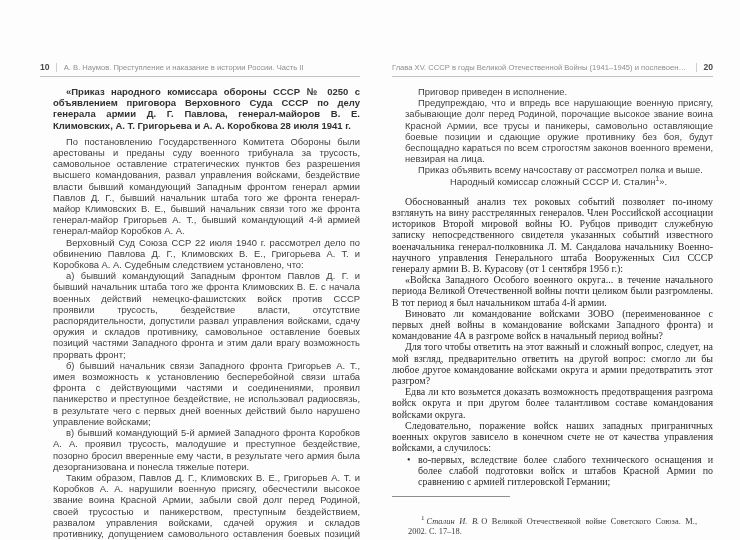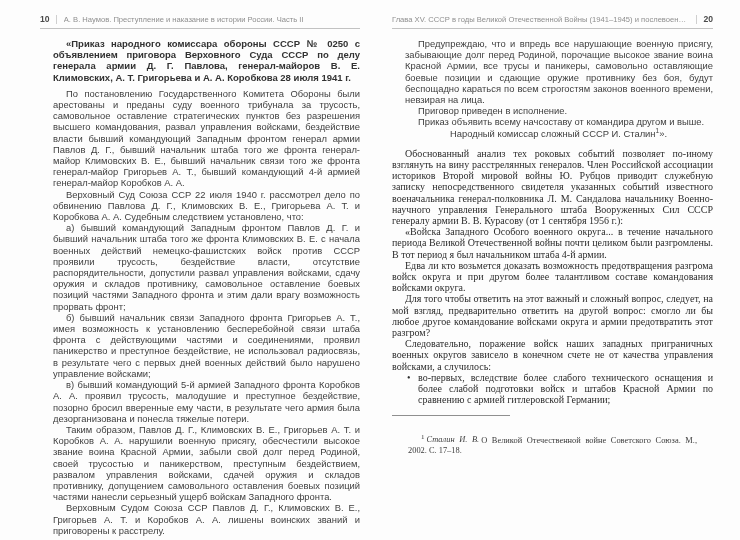--- a/index.html
+++ b/index.html
@@ -6,21 +6,21 @@
   body{width:740px;height:540px;overflow:hidden;font-family:"Liberation Sans",sans-serif;}
   .spread{display:flex;width:740px;height:529px;background:#fdfdfd;}
   .page{box-sizing:border-box;width:370px;height:540px;overflow:hidden;background:#fdfdfd;}
   .page.left{padding:15px 10px 0 40px;}
   .page.right{padding:15px 27px 0 22px;}
 
   .pheader{display:flex;align-items:baseline;font-size:7.6px;line-height:9px;color:#8e8e8e;
            font-family:"Liberation Sans",sans-serif;white-space:nowrap;overflow:hidden;}
   .pheader .pnum{font-weight:700;color:#4a4a4a;font-size:8.6px;}
   .pheader .sep{color:#bdbdbd;margin:0 6px;font-size:8.6px;}
-  .pheader .htitle{overflow:hidden;text-overflow:ellipsis;}
+  .pheader .htitle{overflow:hidden;text-overflow:ellipsis;margin-top:48px;}
   .pheader.rhead .htitle{flex:1;}
   .hrule{border-bottom:1px solid #c2c2c2;margin-top:4px;margin-bottom:9px;}
 
   .sans{font-family:"Liberation Sans",sans-serif;font-size:9.4px;line-height:11.2px;
         color:#3e3e3e;text-align:justify;hyphens:auto;margin-left:13px;}
   .sans p{margin:0;text-indent:13px;}
   p.heading{font-weight:700;color:#323232;font-size:9.5px;margin:0 0 5px 0;text-indent:13px;}
 
   .signature{text-align:right;padding-right:46px;margin:5px 0 3px 0;text-indent:0 !important;}
   sup.fref{font-size:6.5px;vertical-align:super;line-height:0;}
@@ -66,31 +66,32 @@
 
   <div class="page right">
     <div class="pheader rhead">
       <span class="htitle">Глава XV.  СССР в годы Великой Отечественной Войны (1941–1945) и послевоенного...</span>
       <span class="sep">|</span>
       <span class="pnum">20</span>
     </div>
     <div class="hrule"></div>
 
     <div class="sans">
+      <p>Приговор приведен в исполнение.</p>
       <p>Предупреждаю, что и впредь все нарушающие военную присягу, забывающие долг перед Родиной, порочащие высокое звание воина Красной Армии, все трусы и паникеры, самовольно оставляющие боевые позиции и сдающие оружие противнику без боя, будут беспощадно караться по всем строгостям законов военного времени, невзирая на лица.</p>
-      <p>Приговор приведен в исполнение.</p>
-      <p>Приказ объявить всему начсоставу от командира другом и выше.</p>
+      <p>Приказ объявить всему начсоставу от рассмотрел полка и выше.</p>
       <p class="signature"><span>Народный комиссар сложный СССР И. Сталин</span><sup class="fref">1</sup><span>».</span></p>
     </div>
 
     <div class="serif">
       <p>Обоснованный анализ тех роковых событий позволяет по-иному взглянуть на вину расстрелянных генералов. Член Российской ассоциации историков Второй мировой войны Ю. Рубцов приводит служебную записку непосредственного свидетеля указанных событий известного военачальника генерал-полковника Л. М. Сандалова начальнику Военно-научного управления Генерального штаба Вооруженных Сил СССР генералу армии В. В. Курасову (от 1 сентября 1956 г.):</p>
       <p>«Войска Западного Особого военного округа... в течение начального периода Великой Отечественной войны почти целиком были разгромлены. В тот период я был начальником штаба 4-й армии.</p>
+      <p>Виновато ли командование войсками ЗОВО (переименованное с первых дней войны в командование войсками Западного фронта) и командование 4А в разгроме войск в начальный период войны?</p>
+      <p>Для того чтобы ответить на этот важный и сложный вопрос, следует, на мой взгляд, предварительно ответить на другой вопрос: смогло ли бы любое другое командование войсками округа и армии предотвратить этот разгром?</p>
       <p>Едва ли кто возьмется доказать возможность предотвращения разгрома войск округа и при другом более талантливом составе командования войсками округа.</p>
-      <p>Для того чтобы ответить на этот важный и сложный вопрос, следует, на мой взгляд, предварительно ответить на другой вопрос: смогло ли бы любое другое командование войсками округа и армии предотвратить этот разгром?</p>
       <p>Следовательно, поражение войск наших западных приграничных военных округов зависело в конечном счете не от качества управления войсками, а случилось:</p>
       <p class="bullet"><span class="bmark">•</span><span>во-первых, вследствие более слабого технического оснащения и более слабой подготовки войск и штабов Красной Армии по сравнению с армией гитлеровской Германии;</span></p>
     </div>
 
     <div class="fnblock">
       <div class="fnrule"></div>
       <p class="footnote"><sup>1</sup><span class="fnauthor">Сталин И. В.</span><span>О Великой Отечественной войне Советского Союза. М., 2002. С. 17–18.</span></p>
     </div>
   </div>
 

